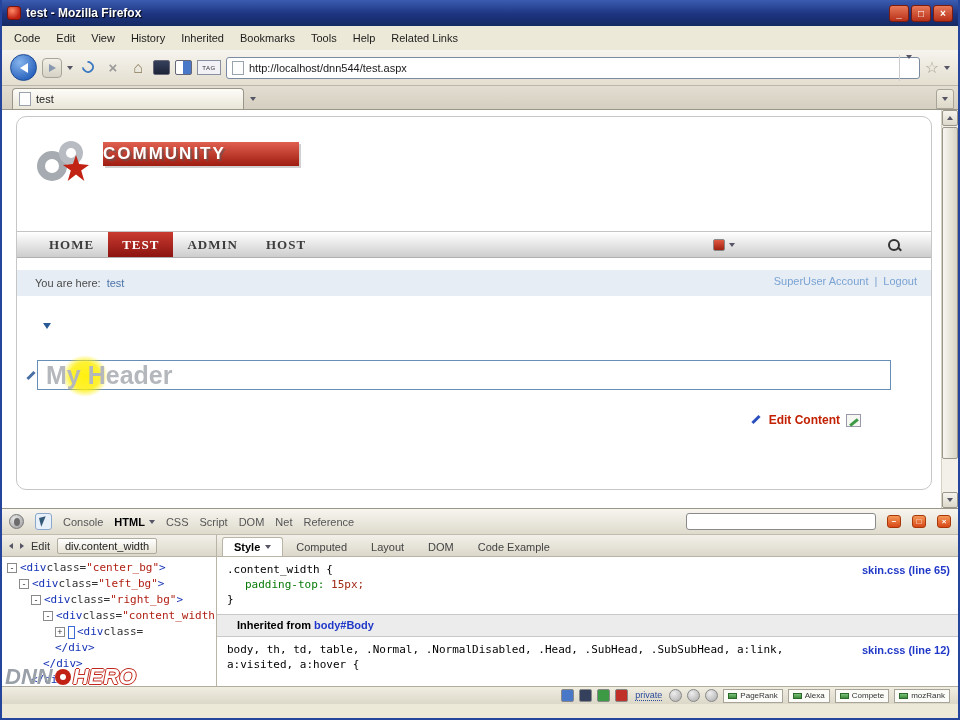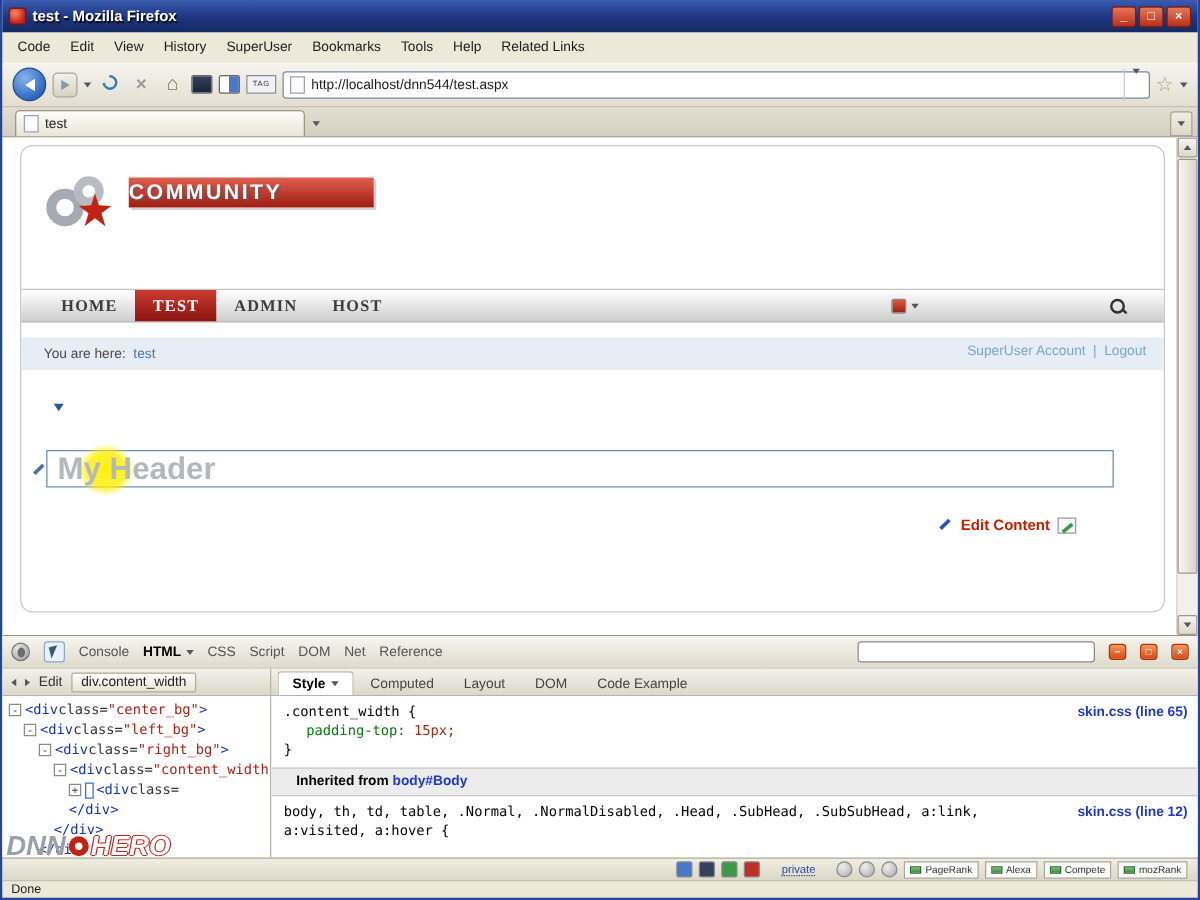--- a/index.html
+++ b/index.html
@@ -172,21 +172,21 @@
   .inherited { margin:6px 0 4px 0; background:#ececec; border-top:1px solid #c8c8c8; border-bottom:1px solid #c8c8c8;
     padding:3px 20px; font-family:"Liberation Sans", sans-serif; font-size:11px; font-weight:bold; color:#000; }
   .inh-target { color:#2038c8; }
 
   
   .addonbar { height:18px; flex:none; display:flex; align-items:center; justify-content:flex-end; gap:5px; padding:0 8px;
     background:linear-gradient(#f0ede2,#dcd8c8); border-top:1px solid #b0ac9e; }
   .ab-icon { width:13px; height:13px; border-radius:2px; border:1px solid #888; }
   .ab-blue { background:#4a78c8; } .ab-dark { background:#35405c; } .ab-green { background:#3c9a44; } .ab-red { background:#c03028; }
   .ab-circle { width:13px; height:13px; border-radius:50%; border:1px solid #888; background:radial-gradient(circle at 35% 30%,#eee,#aaa); }
-  .ab-private { font-size:9px; color:#2a4a9c; border-bottom:1px dotted #2a4a9c; margin:0 12px; }
+  .ab-private { font-size:9px; color:#2a4a9c; border-bottom:1px dotted #2a4a9c; margin:0 2px; }
   .badge { display:flex; align-items:center; gap:3px; background:#fbfbf8; border:1px solid #a8a49a; height:14px; padding:0 4px; }
   .badge-bar { width:9px; height:6px; background:linear-gradient(#7ac27a,#3c8a3c); border:1px solid #2c6a2c; }
   .badge-label { font-size:8px; color:#333; }
   .statusbar { height:14px; flex:none; display:flex; align-items:center; padding:0 7px;
     background:#ece9d8; border-top:1px solid #c4c0b2; font-size:10px; color:#222; }
 </style>
 </head>
 <body>
 
 <div id="win">
@@ -199,21 +199,21 @@
       <span class="winbtn">□</span>
       <span class="winbtn">×</span>
     </span>
   </div>
 
   <div class="menubar">
     <span class="menu-item">Code</span>
     <span class="menu-item">Edit</span>
     <span class="menu-item">View</span>
     <span class="menu-item">History</span>
-    <span class="menu-item">SuperUser</span>
+    <span class="menu-item">Inherited</span>
     <span class="menu-item">Bookmarks</span>
     <span class="menu-item">Tools</span>
     <span class="menu-item">Help</span>
     <span class="menu-item">Related Links</span>
   </div>
 
   <div class="navbar">
     <span class="back-btn">
         <span class="tri-l-w"></span>
       </span>
@@ -452,17 +452,14 @@
     <span class="badge">
         <span class="badge-bar"></span>
         <span class="badge-label">Compete</span>
       </span>
     <span class="badge">
         <span class="badge-bar"></span>
         <span class="badge-label">mozRank</span>
       </span>
   </div>
 
-  <div class="statusbar">
-    <span>Done</span>
-  </div>
 
 </div>
 
 </body></html>

